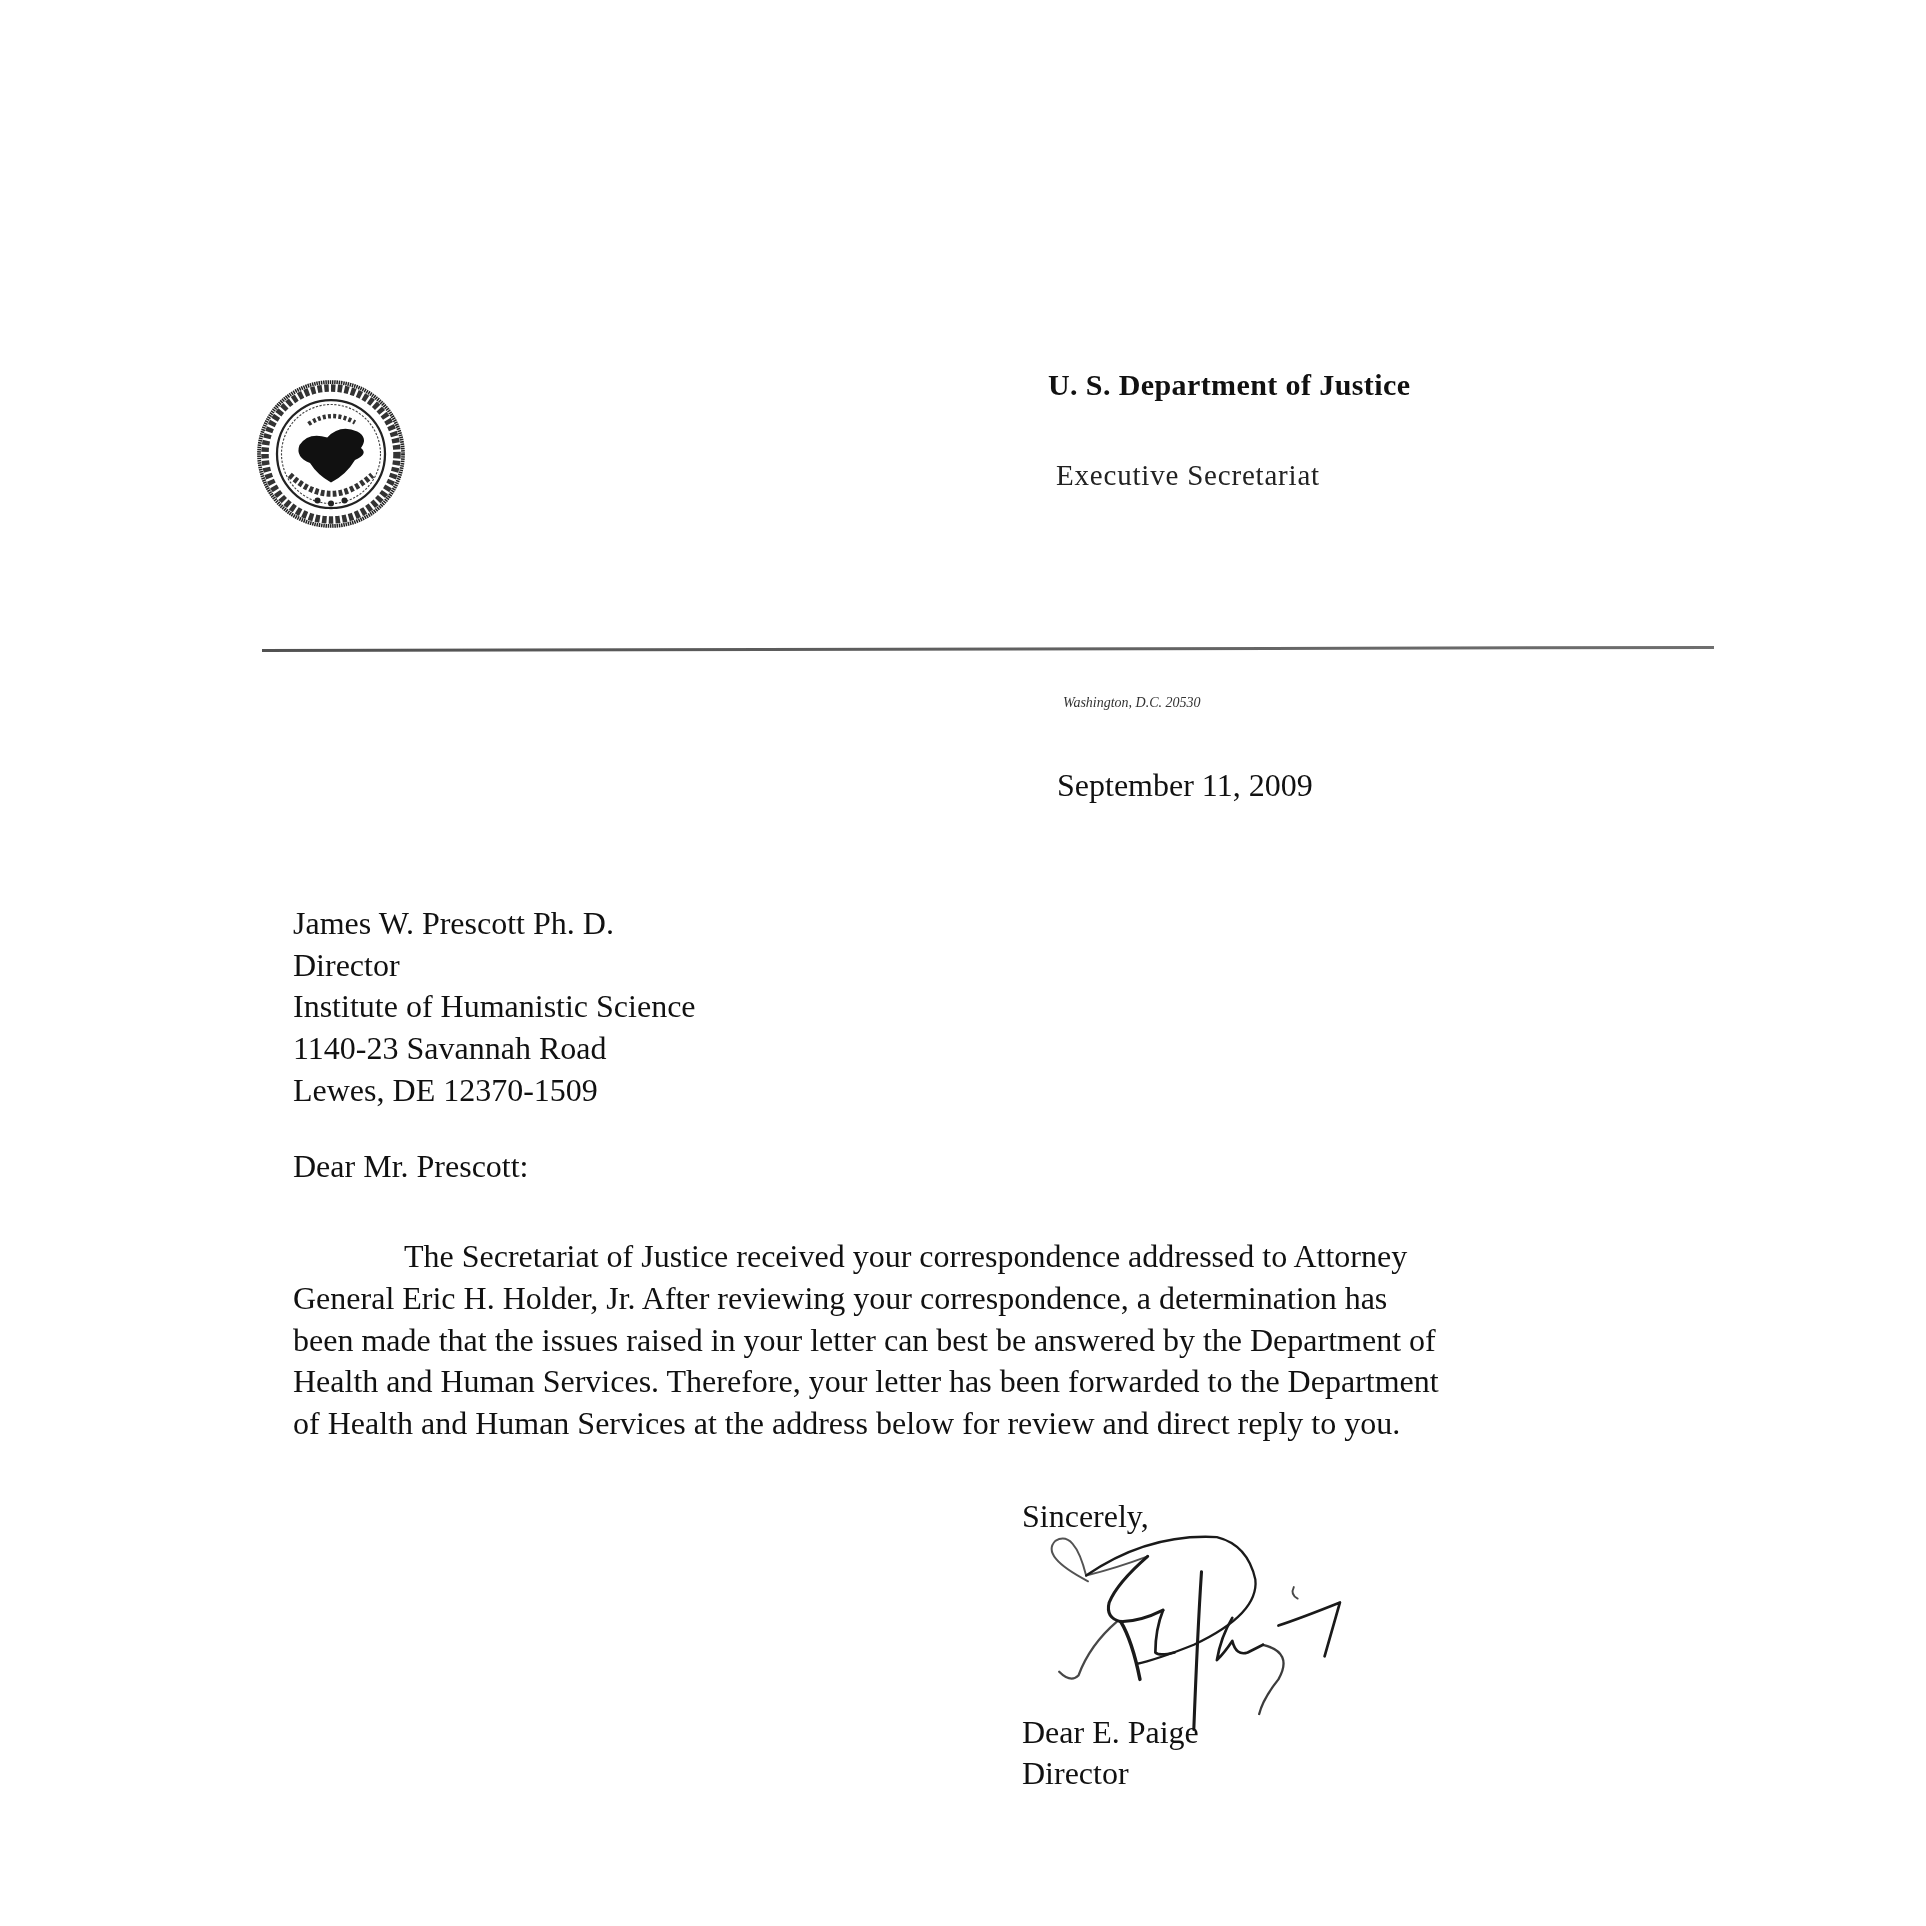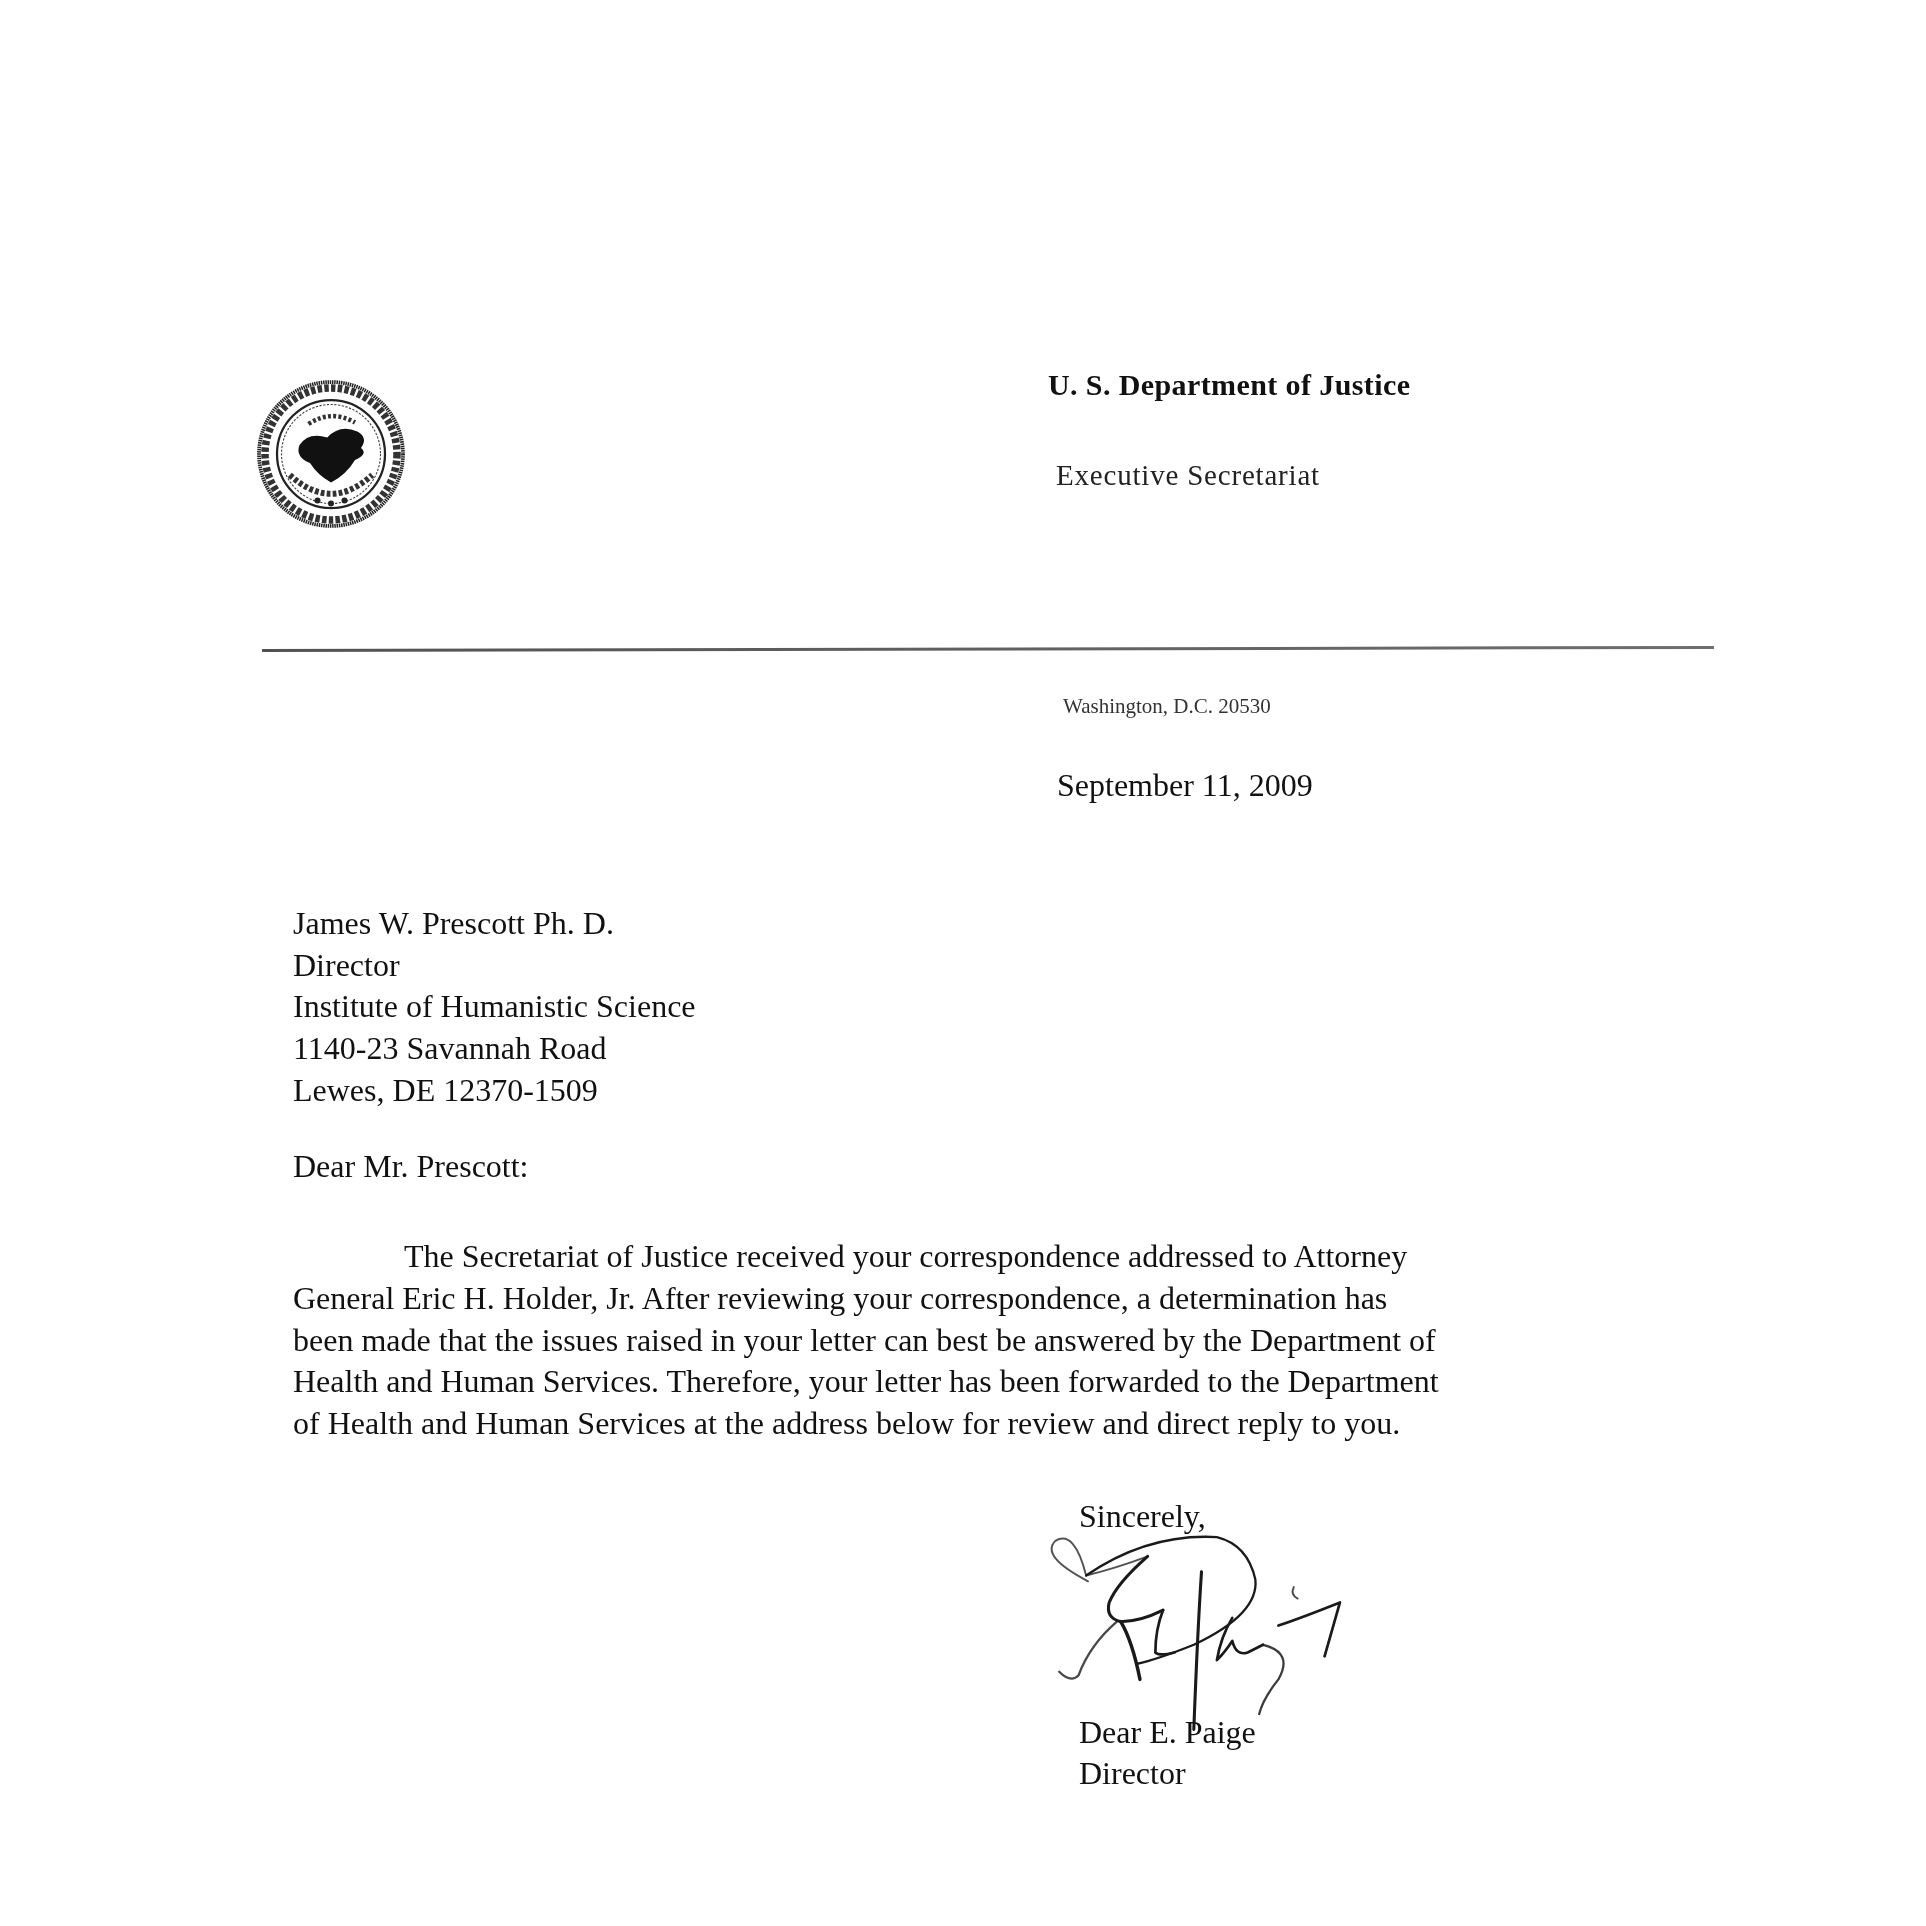--- a/index.html
+++ b/index.html
@@ -45,31 +45,32 @@
       width: 1452px;
       height: 3.1px;
       background: linear-gradient(to right, #333 0%, #444 50%, #555 100%);
       transform: rotate(-0.12deg);
       transform-origin: left center;
       opacity: 0.85;
     }
     .city {
       left: 1063px;
       top: 696px;
-      font-size: 21px;
+      font-size: 14px;
+      font-style: italic;
       color: #333;
     }
     .date {
       left: 1057px;
       top: 769px;
       font-size: 32px;
     }
     .addr { left: 293px; font-size: 32px; }
     .body-line { left: 293px; font-size: 32px; }
-    .sig-text { left: 1079px; font-size: 32px; }
+    .sig-text { left: 1022px; font-size: 32px; }
     .signature-svg {
       position: absolute;
       left: 1032px;
       top: 1514px;
       width: 339px;
       height: 250px;
     }
     .cc-label { left: 293px; font-size: 32px; }
   </style>
 </head>

